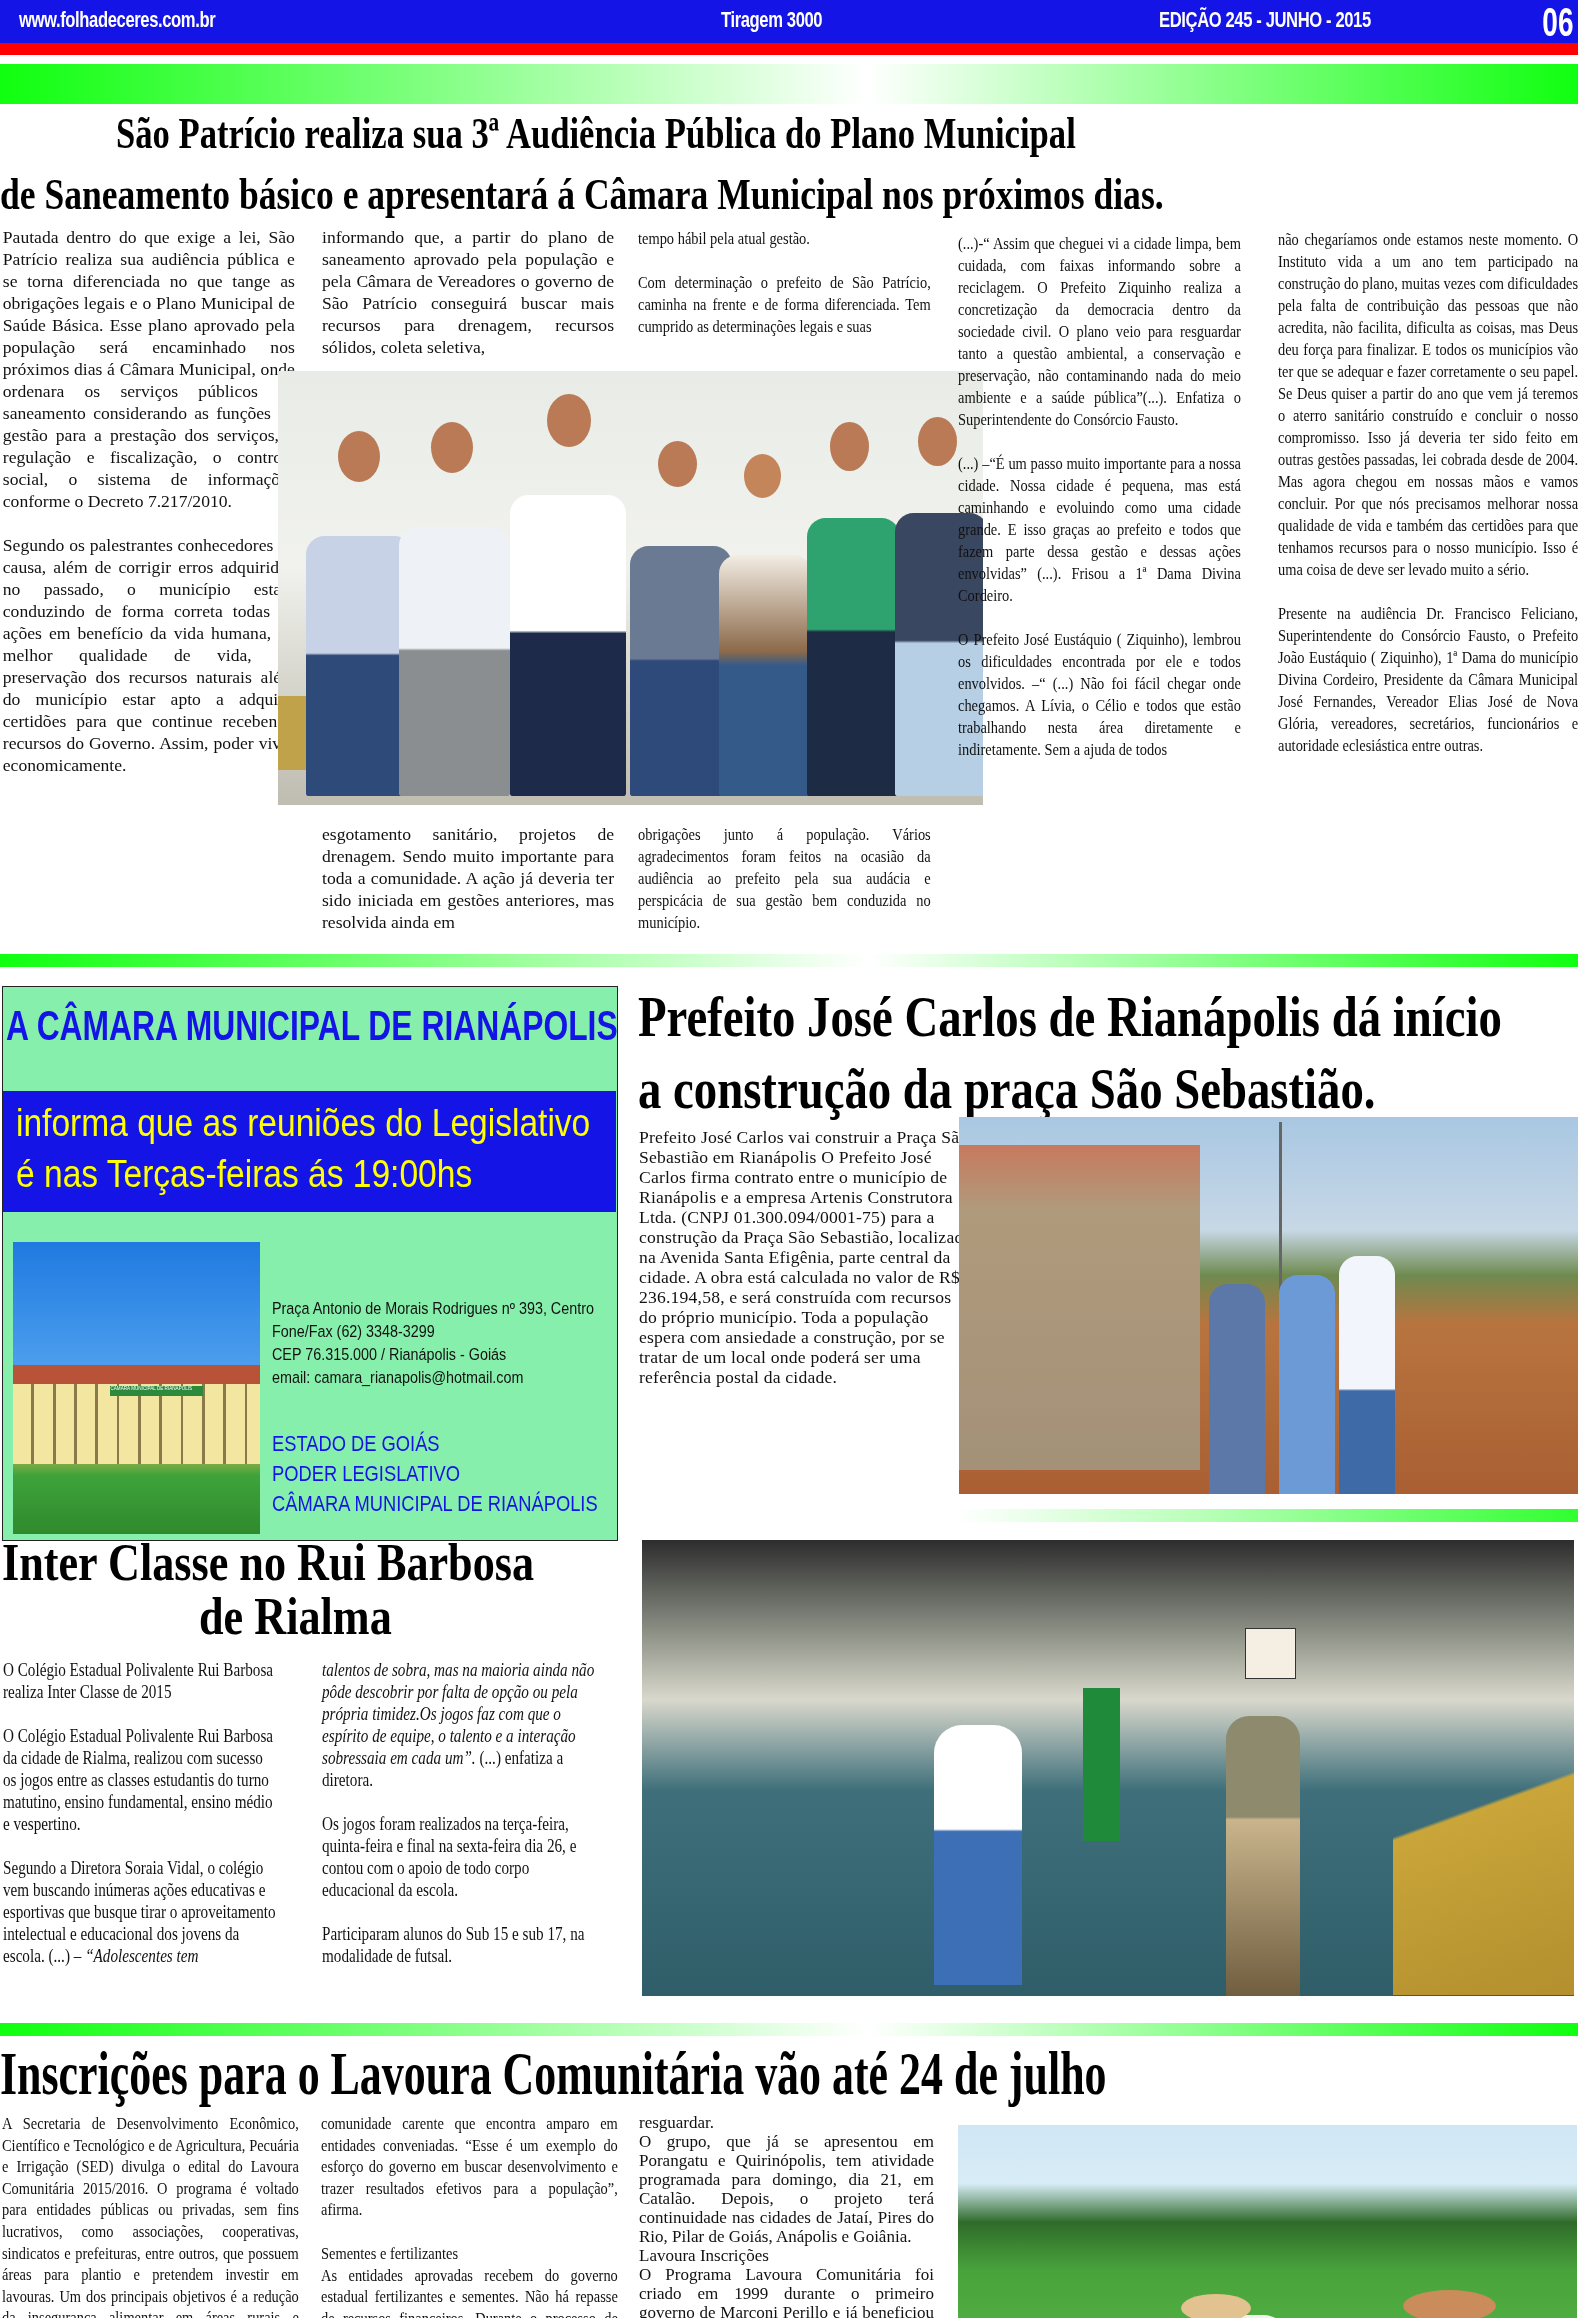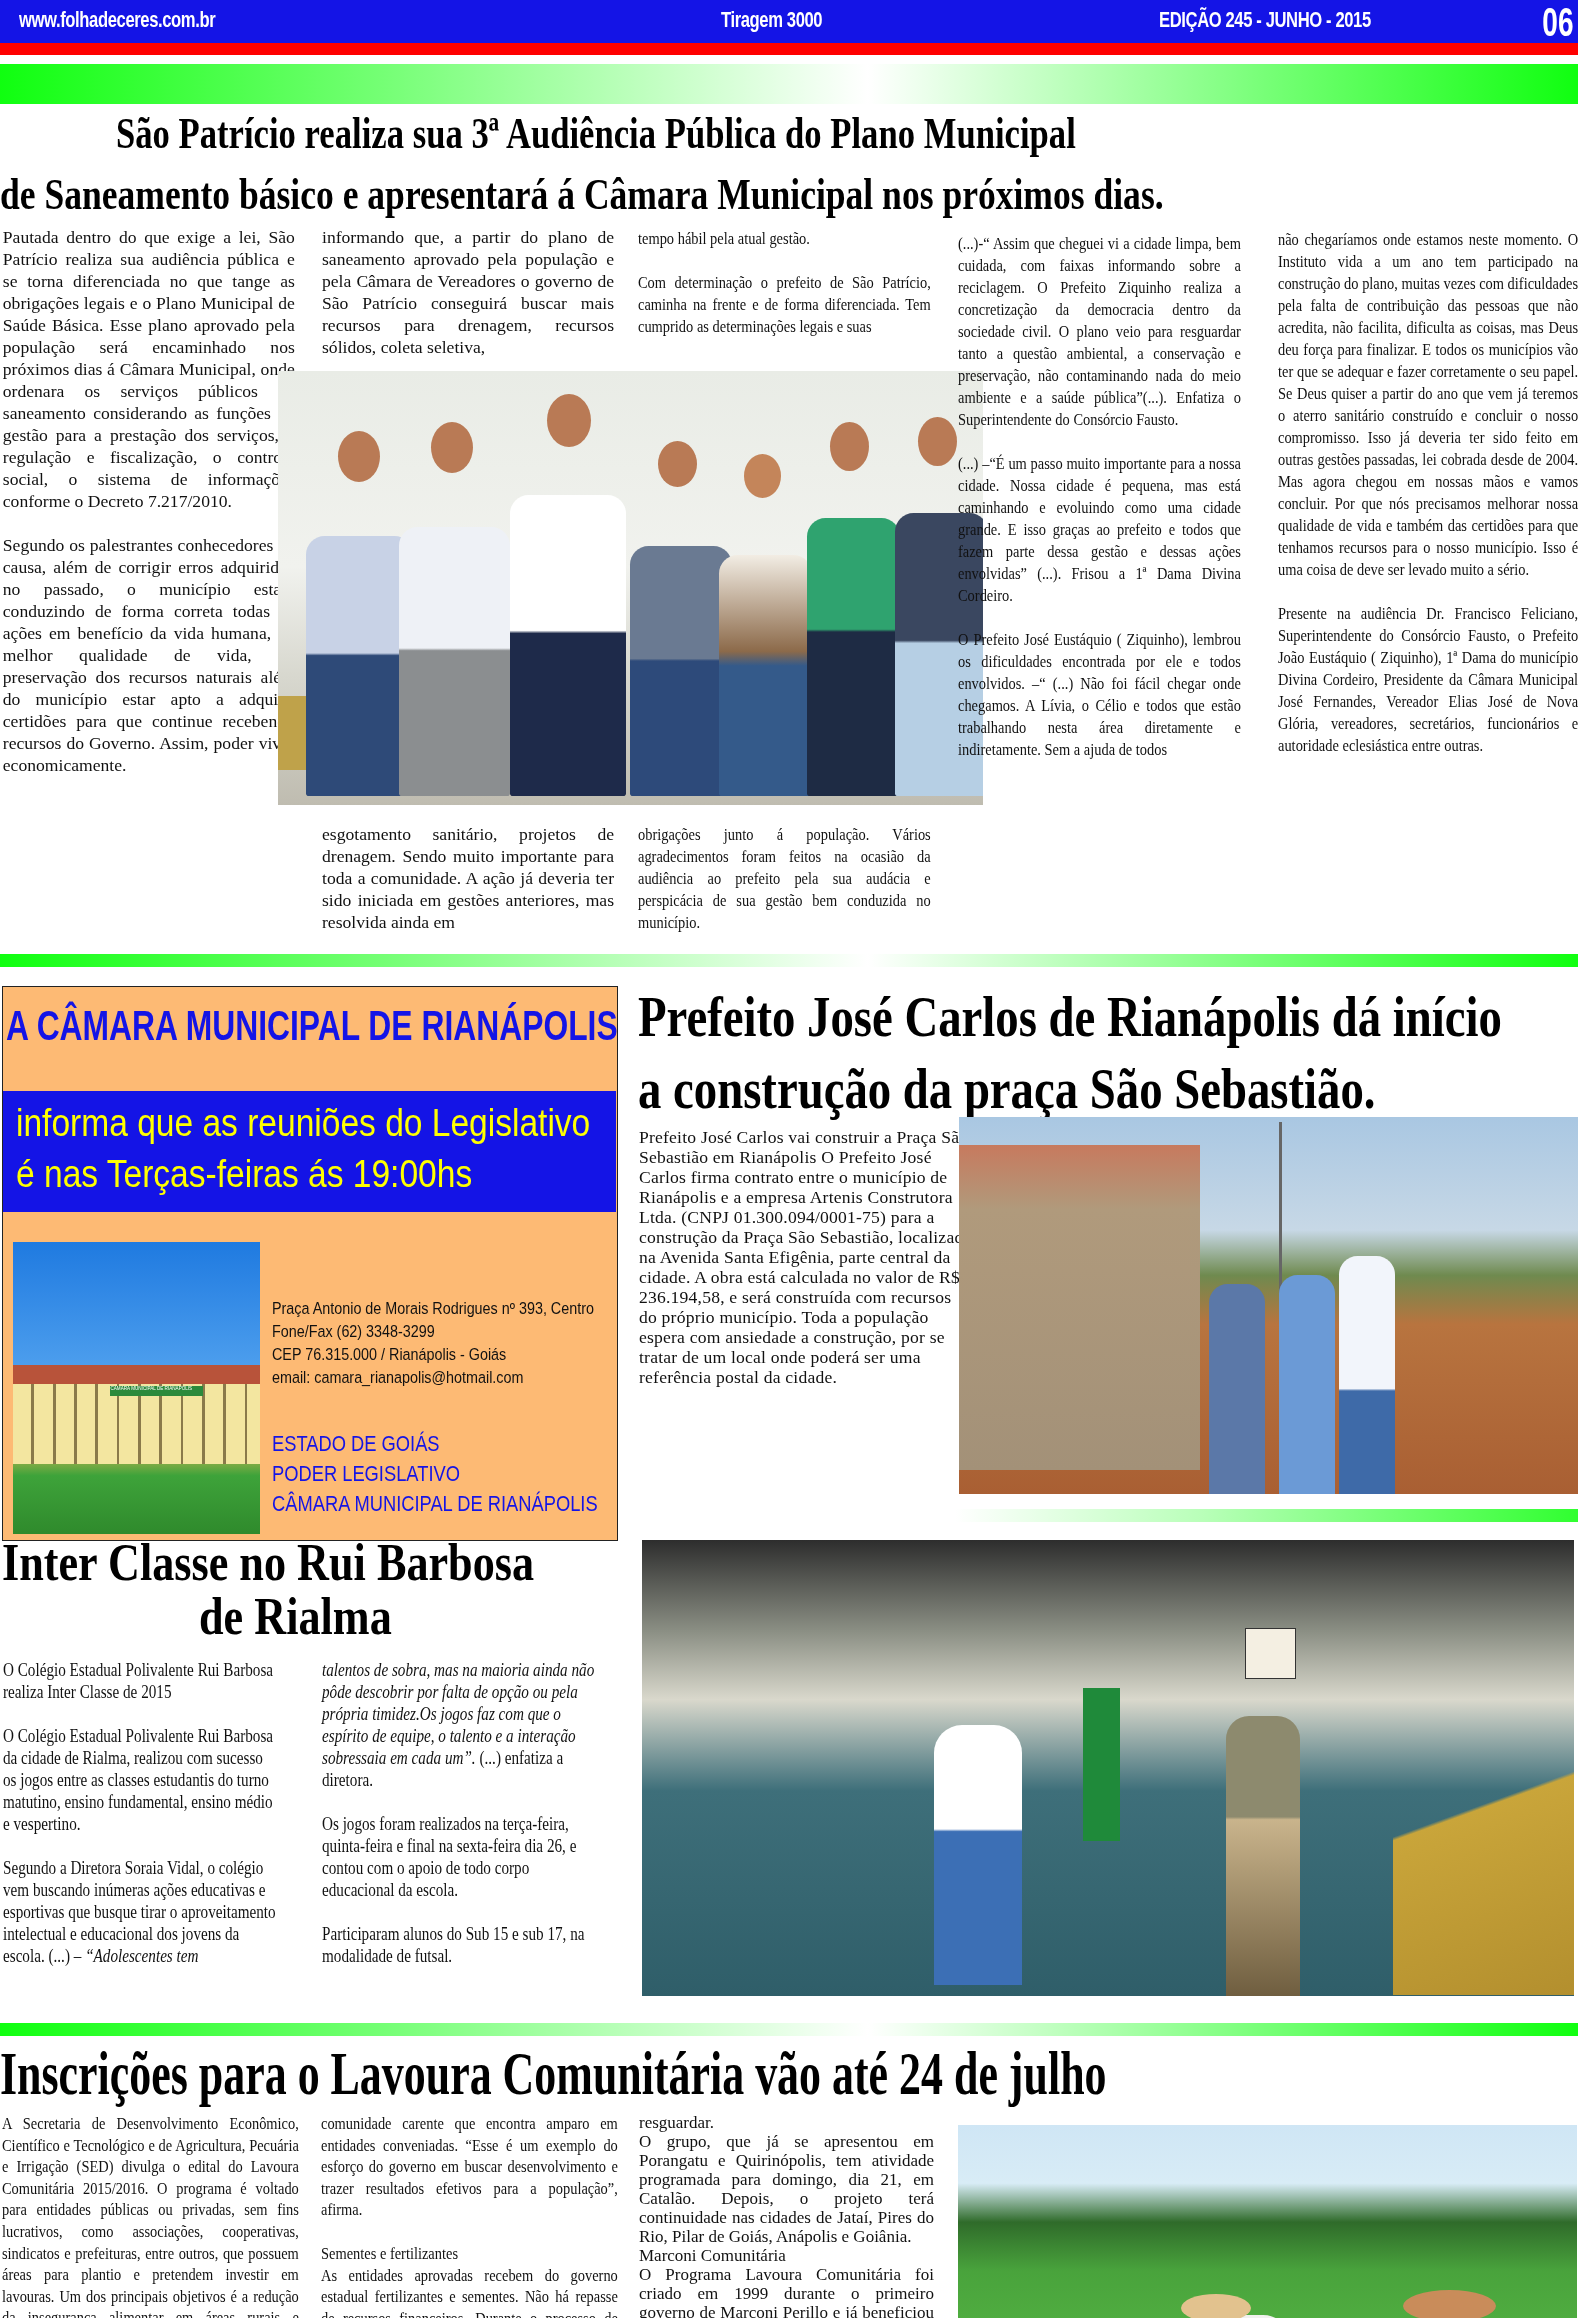--- a/index.html
+++ b/index.html
@@ -30,21 +30,21 @@
   .ph-meeting { background:
       linear-gradient(180deg, #e9ece6 0%, #f1f2ee 45%, #d8d8cf 70%, #bfbcb0 100%); }
   .person { position: absolute; bottom: 9.3px; border-radius: 18.5px 18.5px 2.8px 2.8px; }
   .head { position: absolute; border-radius: 50%; background: #b97a55; }
   .ph-construction { background: linear-gradient(180deg, #a9c7e2 0%, #c7d8e6 30%, #6f8a4f 42%, #b8743f 55%, #a95f33 100%); }
   .ph-gym { background: linear-gradient(180deg, #2d2d2d 0%, #8b8f84 20%, #d9d8cc 35%, #3e6f7a 55%, #2f5e69 100%); }
   .ph-field { background: linear-gradient(180deg, #cfe6f5 0%, #d8ecf6 12%, #2f6b2a 20%, #49a33c 30%, #5bbf47 60%, #3e8f33 100%); }
   .ph-camara { background: linear-gradient(180deg, #1f7ae0 0%, #4fa0ee 45%, #e8c869 55%, #d9b655 70%, #3ea33a 80%, #2f8a2c 100%); }
 
   
-  .ad { left: 2.3px; top: 986px; width: 616px; height: 555px; border: 1.4px solid #222; background: #fdba74; }
+  .ad { left: 2.3px; top: 986px; width: 616px; height: 555px; border: 1.4px solid #222; background: #86efac; }
   .ad-title { position: absolute; left: 2.8px; top: 14px; width: 607px; font-family: "Liberation Sans", sans-serif; font-weight: bold; color: #1414e6; font-size: 43px; white-space: nowrap; transform: scaleX(0.74); transform-origin: left top; }
   .ad-band { position: absolute; left: 0; top: 104px; width: 613px; height: 121px; background: #1414e6; }
   .ad-band-line { position: absolute; left: 13px; color: #ffff00; font-family: "Liberation Sans", sans-serif; font-size: 39px; white-space: nowrap; transform: scaleX(0.86); transform-origin: left top; }
   .ad-info { position: absolute; left: 269px; font-family: "Liberation Sans", sans-serif; font-size: 16.7px; color: #111; white-space: nowrap; transform: scaleX(0.86); transform-origin: left top; line-height: 23px; }
   .ad-info-blue { color: #1414e6; font-size: 21.3px; line-height: 28px; }
 </style>
 </head>
 <body>
 
 <div class="abs masthead">
@@ -173,21 +173,21 @@
 </div>
 <div class="col narrowtxt" style="left:321px;top:2113px;width:362px;font-size:17.6px;line-height:21.6px;">
   <p>comunidade carente que encontra amparo em entidades conveniadas. “Esse é um exemplo do esforço do governo em buscar desenvolvimento e trazer resultados efetivos para a população”, afirma.</p>
   <p class="tight">Sementes e fertilizantes</p>
   <p class="tight">As entidades aprovadas recebem do governo estadual fertilizantes e sementes. Não há repasse de recursos financeiros. Durante o processo de plantio e colheita, os produtores também têm amparo técnico via Agência Goiana de Assistência Técnica, Extensão Rural e Pesquisa Agropecuária (Emater).</p>
 
 </div>
 <div class="col" style="left:639px;top:2113px;width:295px;font-size:17px;line-height:19px;">
   <p class="tight">resguardar.</p>
   <p class="tight">O grupo, que já se apresentou em Porangatu e Quirinópolis, tem atividade programada para domingo, dia 21, em Catalão. Depois, o projeto terá continuidade nas cidades de Jataí, Pires do Rio, Pilar de Goiás, Anápolis e Goiânia.</p>
-  <p class="tight">Marconi Comunitária</p>
+  <p class="tight">Lavoura Inscrições</p>
   <p>O Programa Lavoura Comunitária foi criado em 1999 durante o primeiro governo de Marconi Perillo e já beneficiou mais de 500 mil famílias. Em março deste ano o vice-governador e secretário de Desenvolvimento Econômico, José Eliton, fez o repasse à OVG de 600 toneladas de arroz e milho. O alimento beneficiou 445 entidades conveniadas em todo o Estado.</p>
 
 </div>
 <div class="photo ph-field" style="left:958px;top:2125px;width:619px;height:486px;">
   <div class="abs" style="left:250px;top:190px;width:83px;height:204px;background:linear-gradient(180deg,#f1f1ee 0%,#f1f1ee 45%,#d6cfb0 46%);border-radius:28px 28px 0 0;"></div>
 
   <div class="abs" style="left:445px;top:165px;width:93px;height:32px;background:#c98c5a;border-radius:50%;"></div>
   <div class="abs" style="left:223px;top:169px;width:70px;height:28px;background:#e2c28e;border-radius:50%;"></div>
 </div>
 

